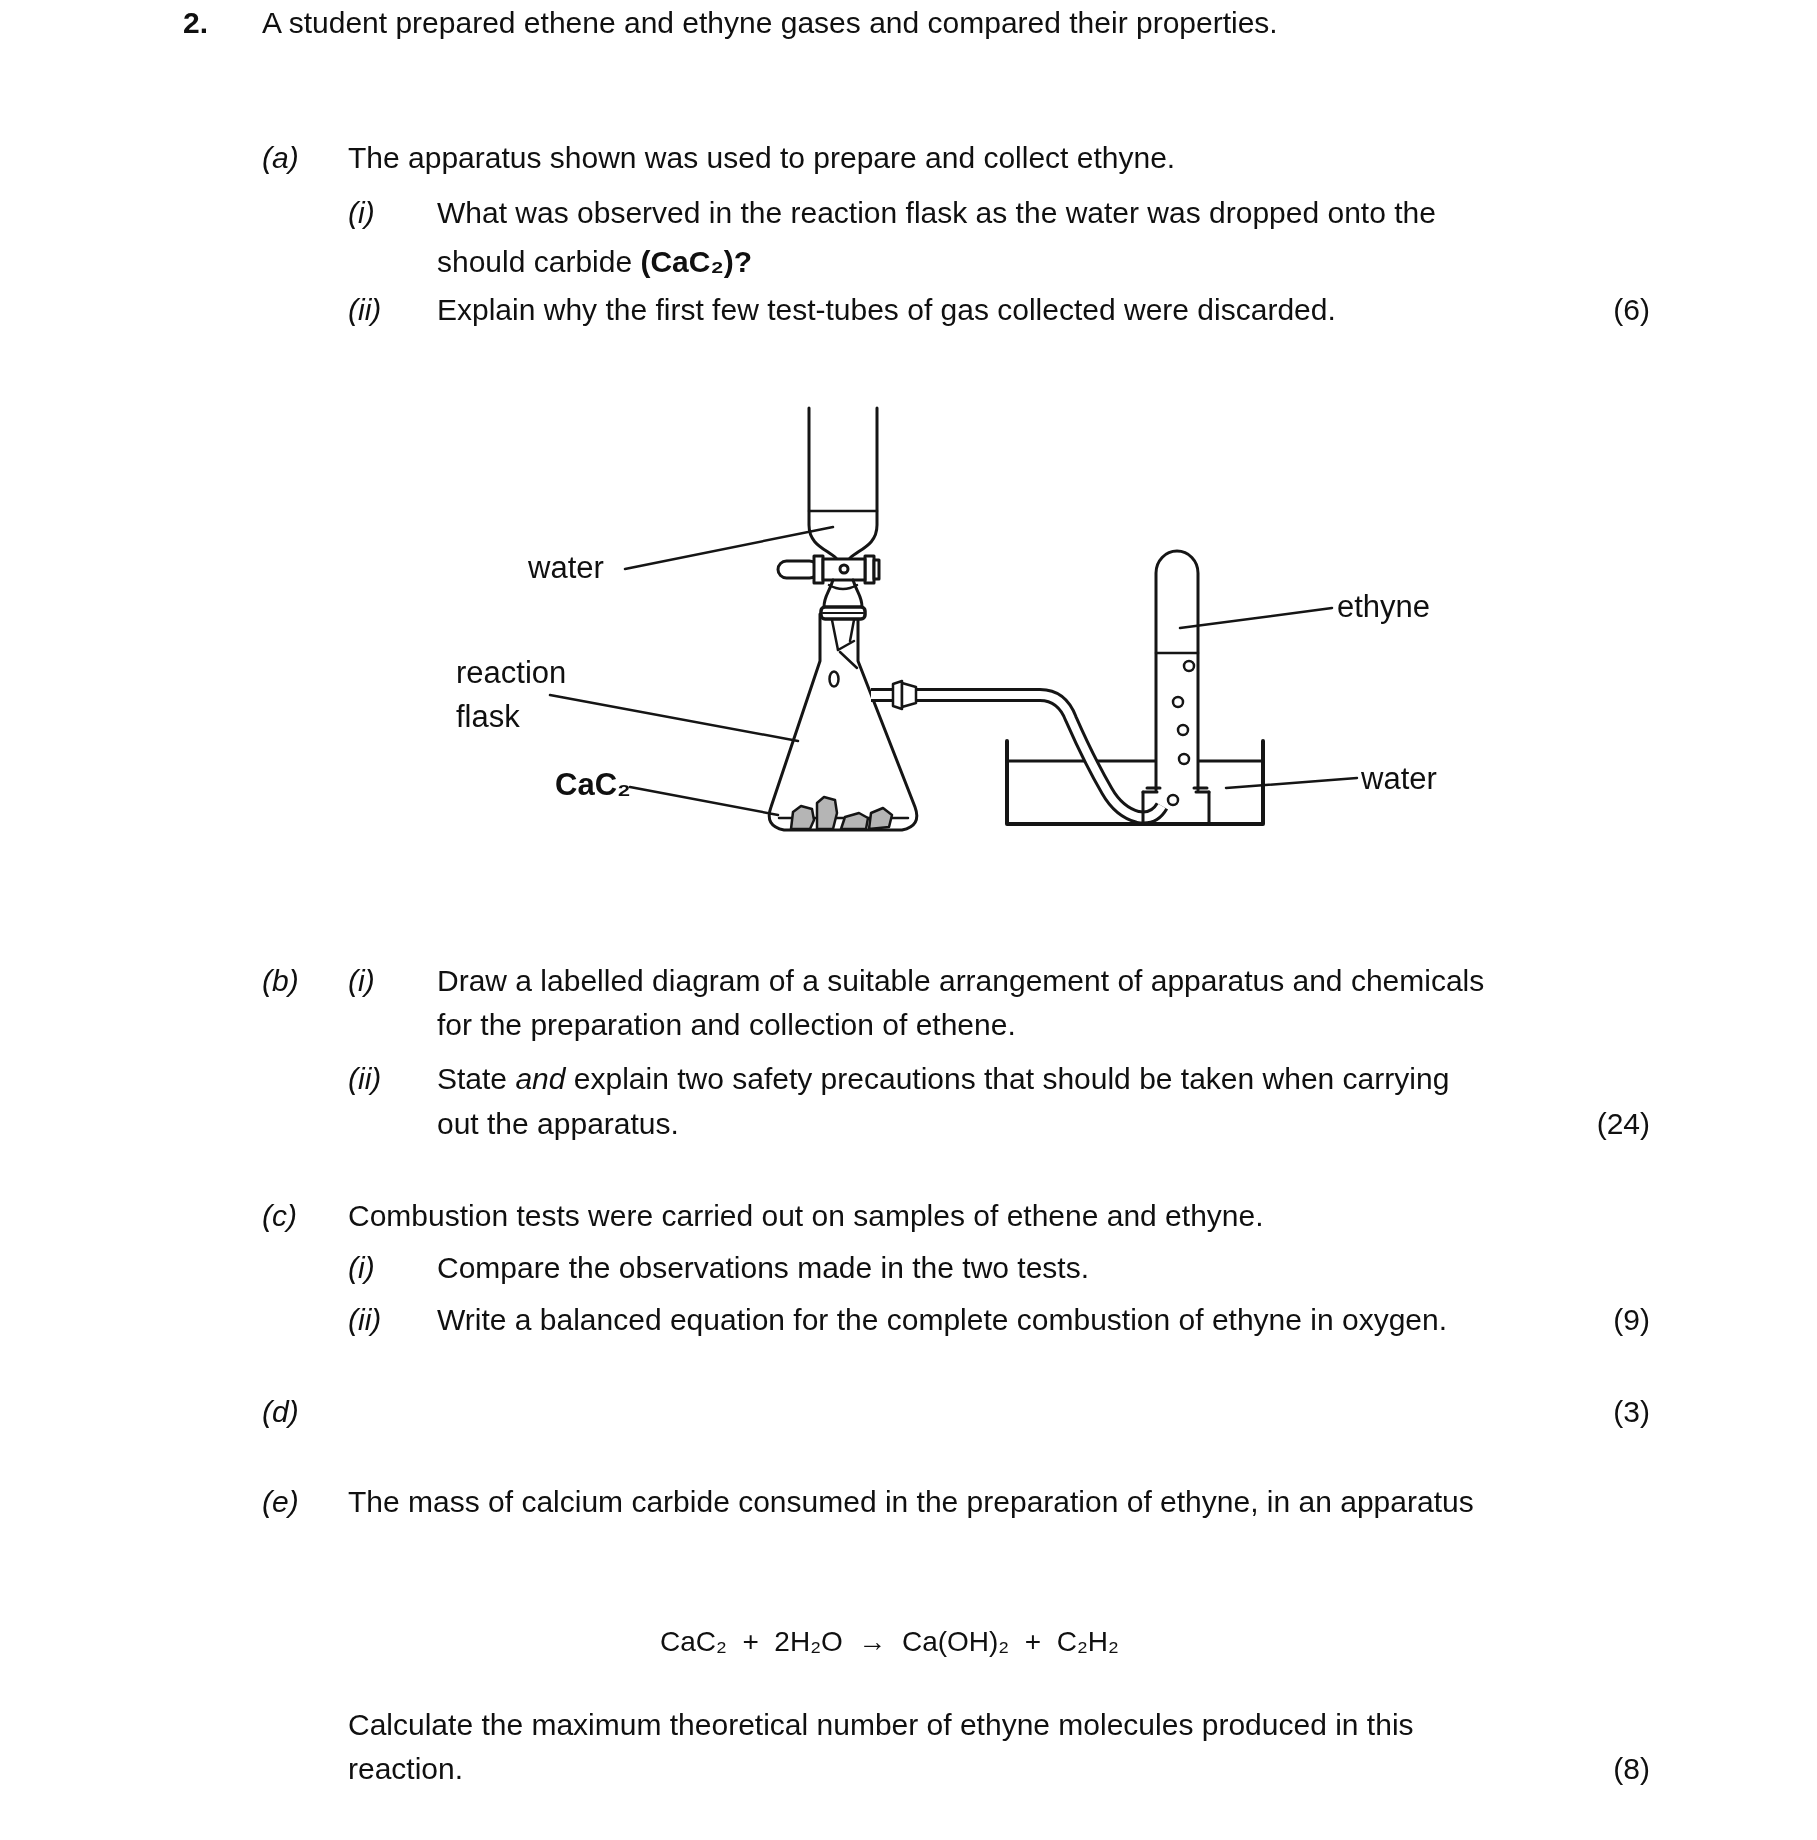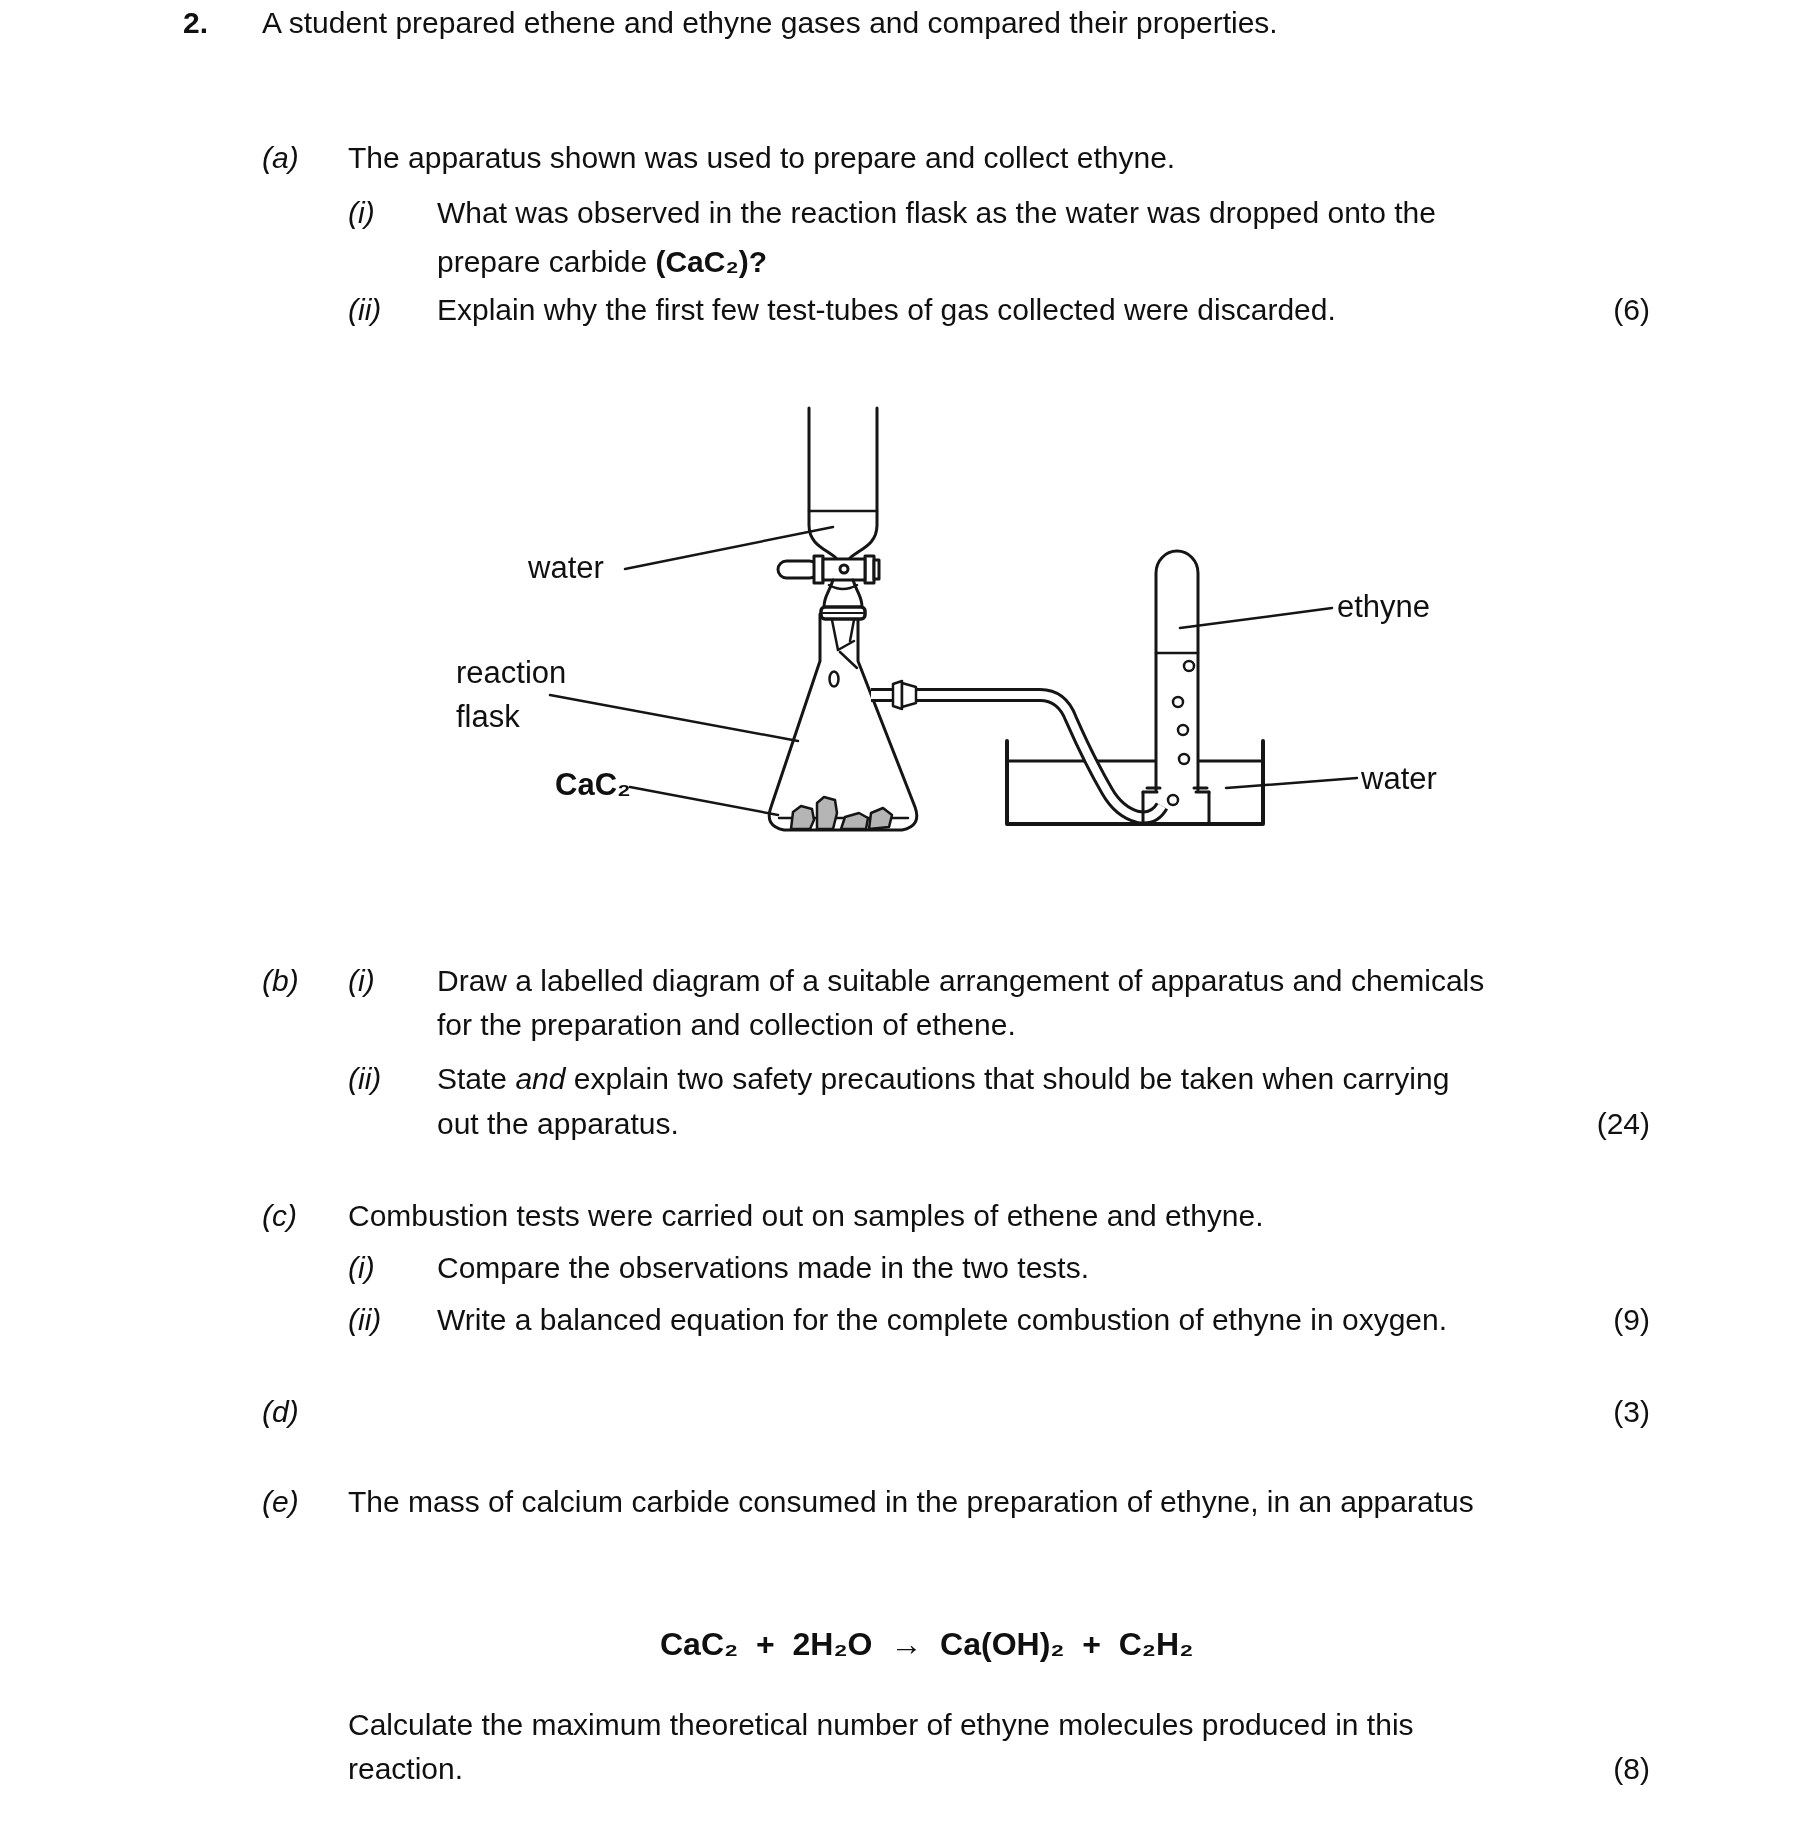--- a/index.html
+++ b/index.html
@@ -22,22 +22,22 @@
   .b{font-weight:bold;}
   .i{font-style:italic;}
   .mark{
     position:absolute;
     left:1553px;width:97px;
     text-align:right;
     font-size:30px;line-height:1.15;white-space:pre;
   }
   .eq{
     position:absolute;
-    font-size:32px;
-    font-weight:bold;
+    font-size:28px;
+    font-weight:normal;
     white-space:pre;
   }
   .dlabel{
     position:absolute;
     font-size:31px;line-height:1.1;white-space:pre;
   }
   svg.diagram{position:absolute;left:0;top:0;}
 </style>
 </head>
 <body>
@@ -45,21 +45,21 @@
 <div class="page">
 
   <div class="t b" style="left:183px;top:6px">2.</div>
   <div class="t" style="left:262px;top:6px">A student prepared ethene and ethyne gases and compared their properties.</div>
 
   <div class="t i" style="left:262px;top:141px">(a)</div>
   <div class="t" style="left:348px;top:141px">The apparatus shown was used to prepare and collect ethyne.</div>
 
   <div class="t i" style="left:348px;top:196px">(i)</div>
   <div class="t" style="left:437px;top:196px">What was observed in the reaction flask as the water was dropped onto the</div>
-  <div class="t" style="left:437px;top:245px"><span>prepare carbide </span><span class="b">(CaC₂)?</span></div>
+  <div class="t" style="left:437px;top:245px"><span>should carbide </span><span class="b">(CaC₂)?</span></div>
 
   <div class="t i" style="left:348px;top:293px">(ii)</div>
   <div class="t" style="left:437px;top:293px">Explain why the first few test-tubes of gas collected were discarded.</div>
   <div class="mark" style="top:293px">(6)</div>
 
   <div class="t i" style="left:262px;top:964px">(b)</div>
   <div class="t i" style="left:348px;top:964px">(i)</div>
   <div class="t" style="left:437px;top:1008px">for the preparation and collection of ethene.</div>
   <div class="t" style="left:437px;top:964px">Draw a labelled diagram of a suitable arrangement of apparatus and chemicals</div>
 

